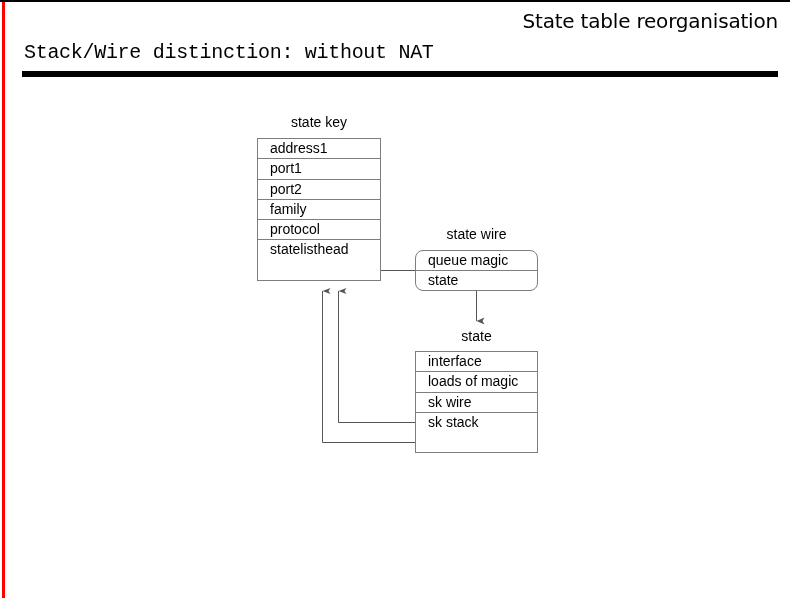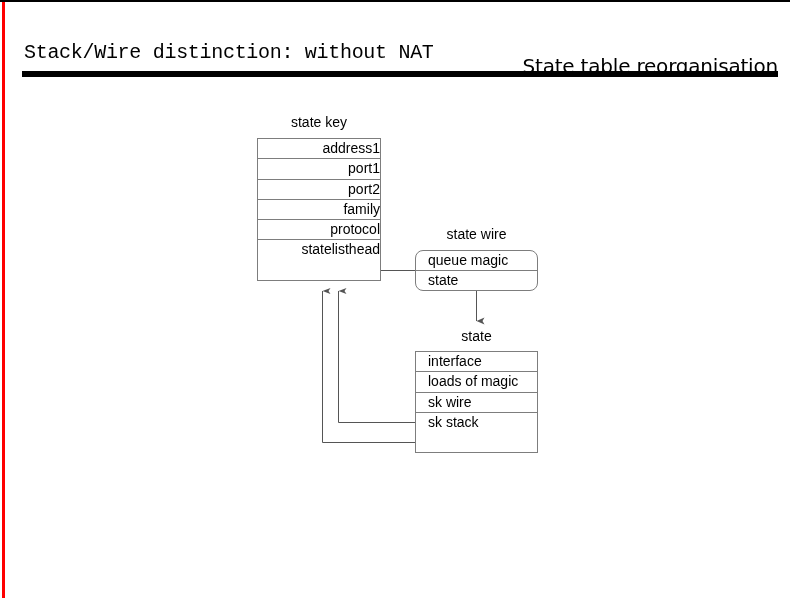--- a/index.html
+++ b/index.html
@@ -37,21 +37,20 @@
   
   #slide-subtitle {
     position: absolute;
     right: 20px;
     top: 9px;
     font-family: "DejaVu Sans", "Liberation Sans", sans-serif;
     font-size: 20px;
     line-height: 24px;
     white-space: nowrap;
     letter-spacing: -0.2px;
-    margin-top: 45px;
   }
   #slide-title {
     position: absolute;
     left: 24px;
     top: 38px;
     font-family: Liberation Mono, monospace;
     font-size: 20px;
     line-height: 30px;
     white-space: nowrap;
     letter-spacing: -0.3px;
@@ -105,21 +104,21 @@
   .box-caption {
     position: absolute;
     font-size: 14px;
     font-family: "Liberation Sans", "DejaVu Sans", sans-serif;
     color: #000000;
     white-space: nowrap;
     text-align: center;
   }
 
   
-  #box-state-key      { left: 257px; top: 138px; width: 124px; height: 143px; text-align: right; }
+  #box-state-key      { left: 257px; top: 138px; width: 124px; height: 143px; }
   #caption-state-key  { left: 257px; top: 114px; width: 124px; }
 
   #box-state-item     { left: 415px; top: 250px; width: 123px; height: 41px; border-radius: 8px; }
   #caption-state-item { left: 415px; top: 226px; width: 123px; }
 
   #box-state          { left: 415px; top: 351px; width: 123px; height: 102px; }
   #caption-state      { left: 415px; top: 328px; width: 123px; }
 </style>
 </head>
 <body>

